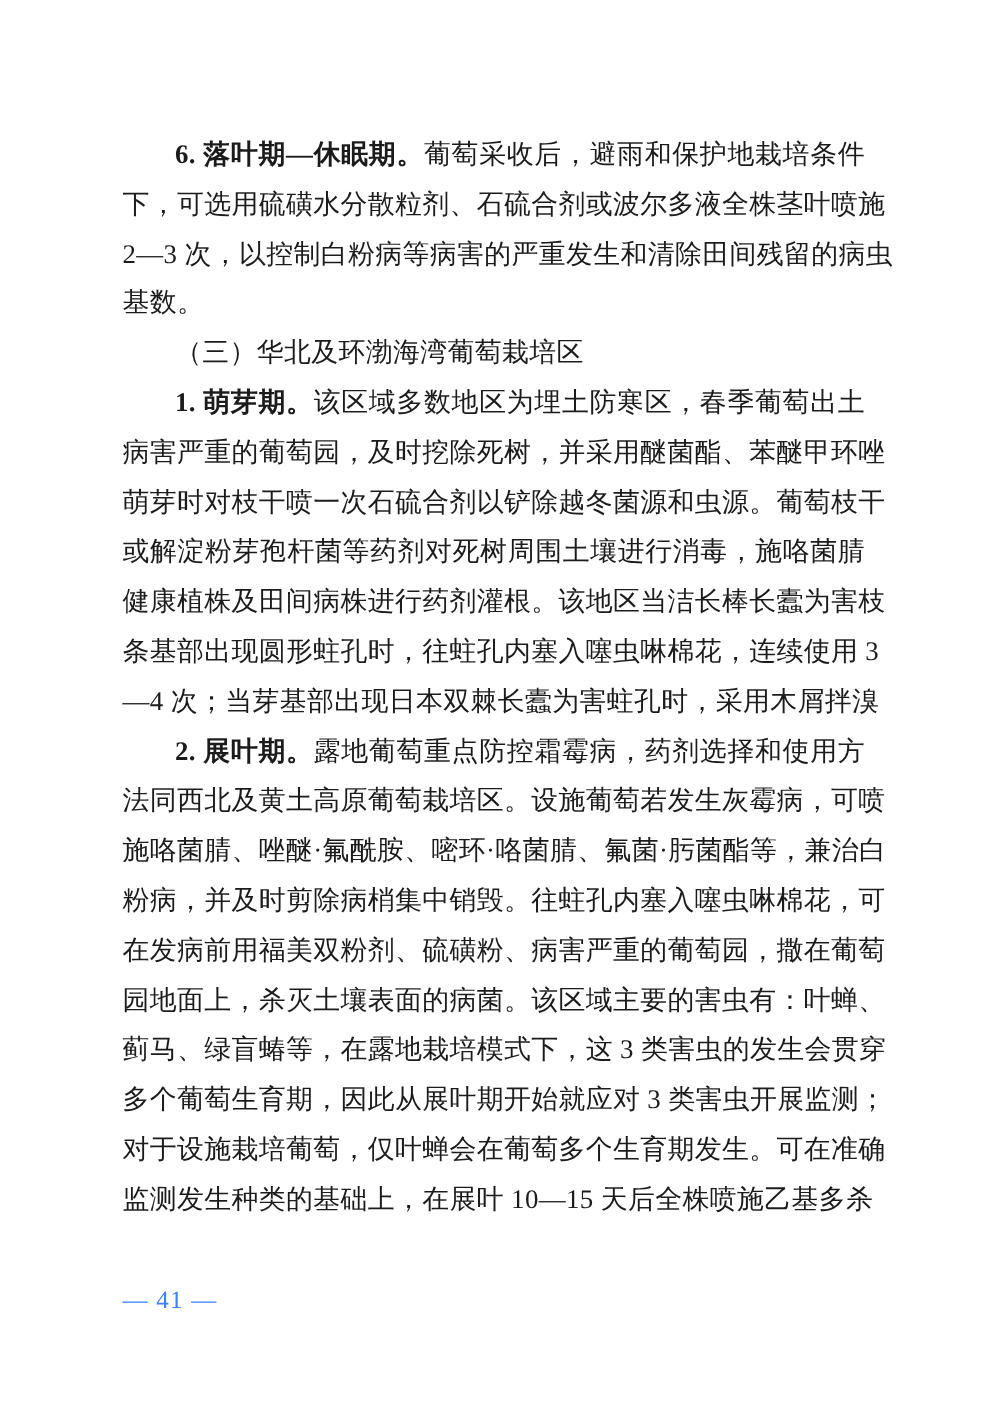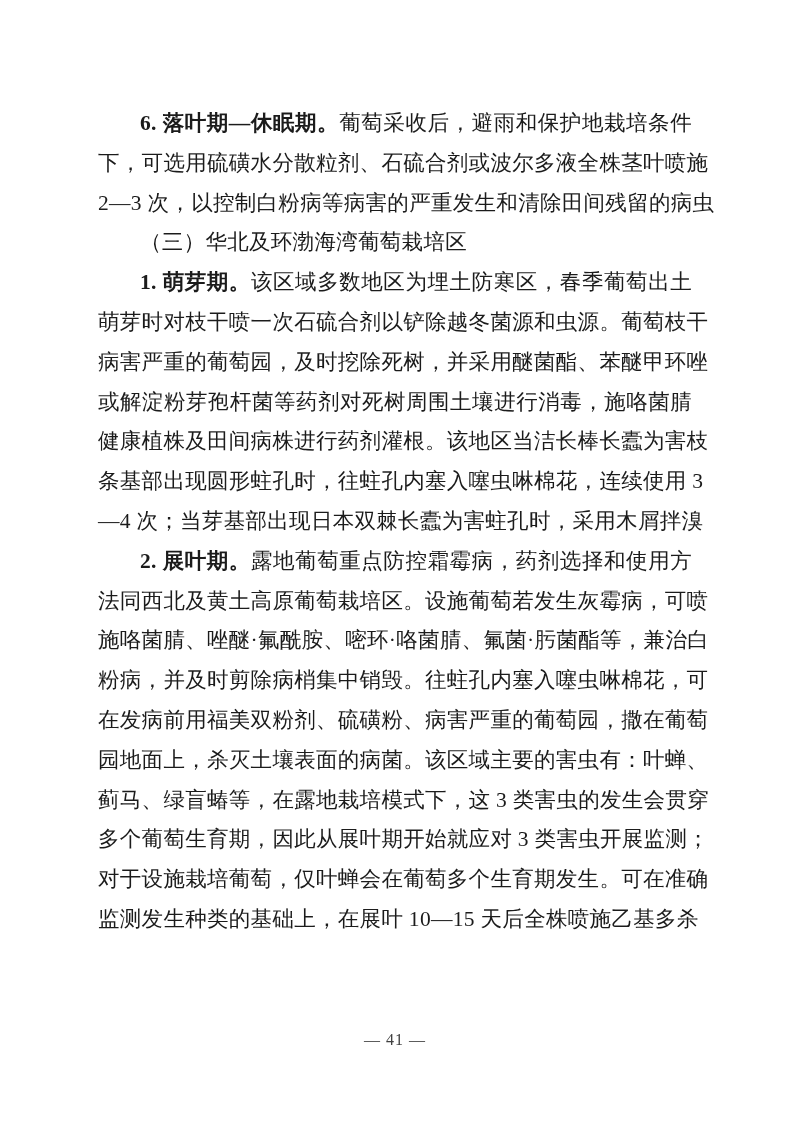--- a/index.html
+++ b/index.html
@@ -34,42 +34,43 @@
     text-indent:42px;
   }
   .lead{
     font-weight:700;
   }
   .heading .lead{
     font-weight:400;
   }
   .footer{
     position:absolute;left:98px;top:1026px;width:594px;
-    text-align:center;
-    font-size:16px;
+    text-align:left;
+    font-size:20px;
     line-height:28px;
-    color:#404040;
+    color:#3b82f6;
     letter-spacing:1px;
   }
 </style>
 </head>
 <body>
 
 <div class="page">
   <div class="text-block">
 
     <div class="line indent"><span class="lead">6. 落叶期—休眠期。</span><span>葡萄采收后，避雨和保护地栽培条件</span></div>
     <div class="line">下，可选用硫磺水分散粒剂、石硫合剂或波尔多液全株茎叶喷施</div>
     <div class="line">2—3 次，以控制白粉病等病害的严重发生和清除田间残留的病虫</div>
+    <div class="line flush">基数。</div>
 
     <div class="line indent flush heading"><span class="lead">（三）华北及环渤海湾葡萄栽培区</span></div>
 
     <div class="line indent"><span class="lead">1. 萌芽期。</span><span>该区域多数地区为埋土防寒区，春季葡萄出土</span></div>
+    <div class="line">病害严重的葡萄园，及时挖除死树，并采用醚菌酯、苯醚甲环唑</div>
     <div class="line">萌芽时对枝干喷一次石硫合剂以铲除越冬菌源和虫源。葡萄枝干</div>
-    <div class="line">病害严重的葡萄园，及时挖除死树，并采用醚菌酯、苯醚甲环唑</div>
     <div class="line">或解淀粉芽孢杆菌等药剂对死树周围土壤进行消毒，施咯菌腈</div>
     <div class="line">健康植株及田间病株进行药剂灌根。该地区当洁长棒长蠹为害枝</div>
     <div class="line">条基部出现圆形蛀孔时，往蛀孔内塞入噻虫啉棉花，连续使用 3</div>
     <div class="line">—4 次；当芽基部出现日本双棘长蠹为害蛀孔时，采用木屑拌溴</div>
 
     <div class="line indent"><span class="lead">2. 展叶期。</span><span>露地葡萄重点防控霜霉病，药剂选择和使用方</span></div>
     <div class="line">法同西北及黄土高原葡萄栽培区。设施葡萄若发生灰霉病，可喷</div>
     <div class="line">施咯菌腈、唑醚·氟酰胺、嘧环·咯菌腈、氟菌·肟菌酯等，兼治白</div>
     <div class="line">粉病，并及时剪除病梢集中销毁。往蛀孔内塞入噻虫啉棉花，可</div>
     <div class="line">在发病前用福美双粉剂、硫磺粉、病害严重的葡萄园，撒在葡萄</div>

